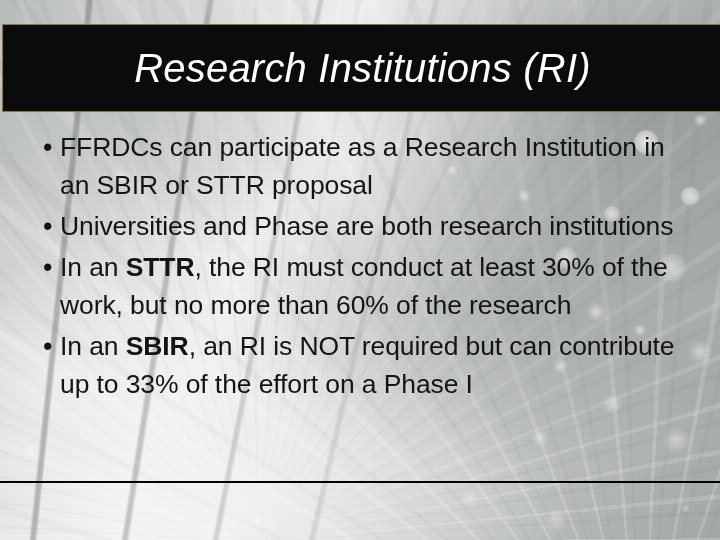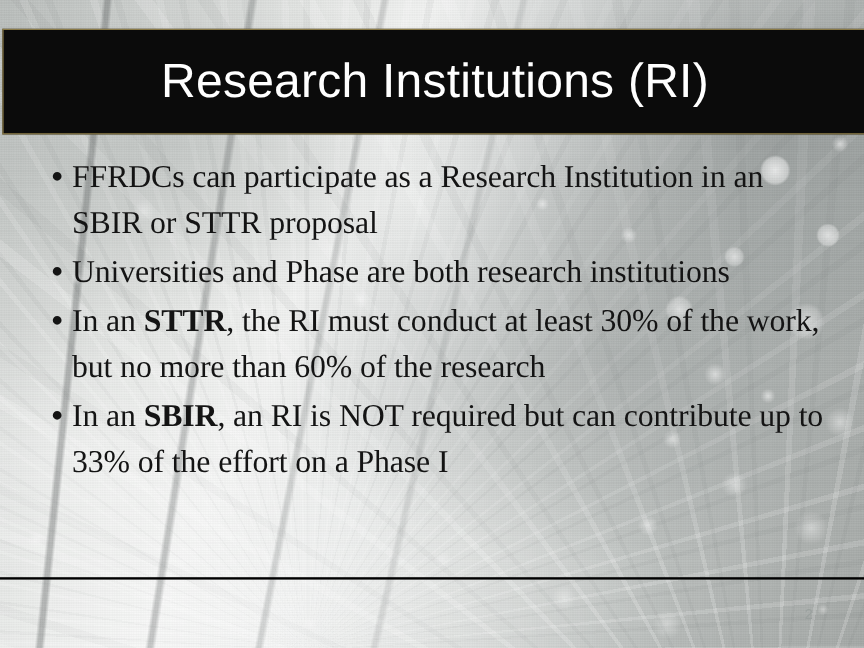--- a/index.html
+++ b/index.html
@@ -154,20 +154,21 @@
 
   .title-text {
     color: #ffffff;
     font-size: 40px;
     font-weight: 400;
     letter-spacing: .2px;
     line-height: 1;
     text-align: center;
     padding-right: 2px;
     white-space: nowrap;
+    font-style: italic;
   }
 
   
   .body {
     position: absolute;
     left: 36px;
     top: 128px;
     width: 660px;
   }
 
@@ -188,21 +189,20 @@
     box-sizing: border-box;
   }
 
   .bullet-text {
     flex: 1 1 auto;
     color: #141414;
     font-size: 26.5px;
     line-height: 38px;
     font-weight: 400;
     letter-spacing: -0.1px;
-    font-family: Liberation Serif, serif;
   }
 
   .bullet-text b { font-weight: 700; }
 
   
   .footer-rule {
     position: absolute;
     left: 0;
     top: 481px;
     width: 720px;

